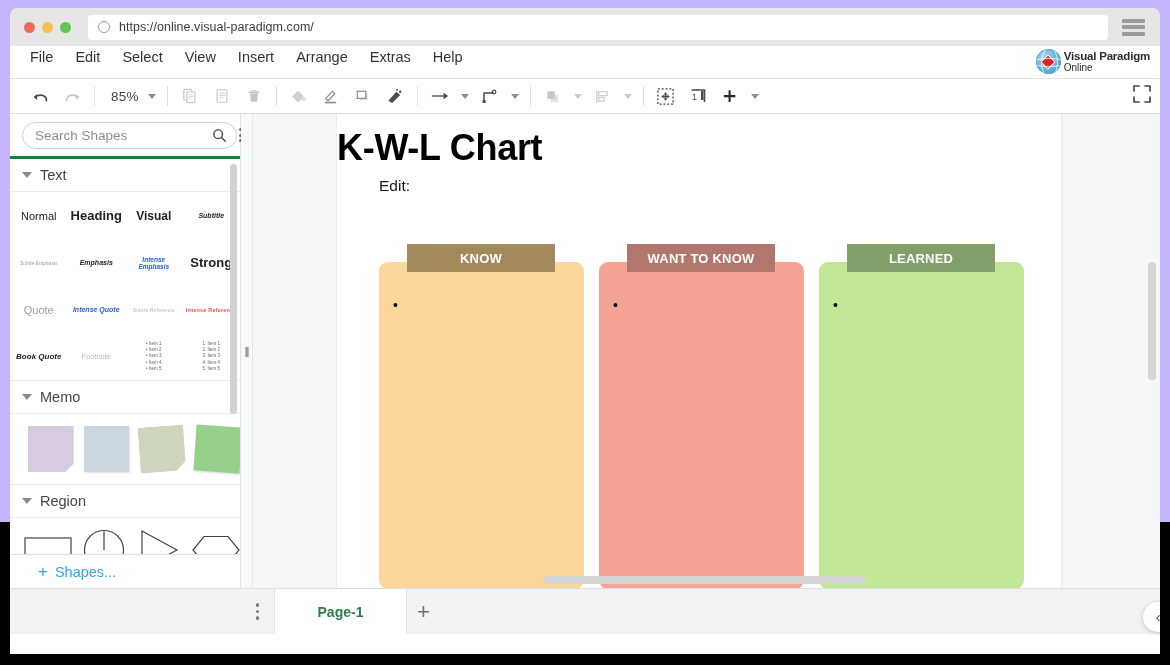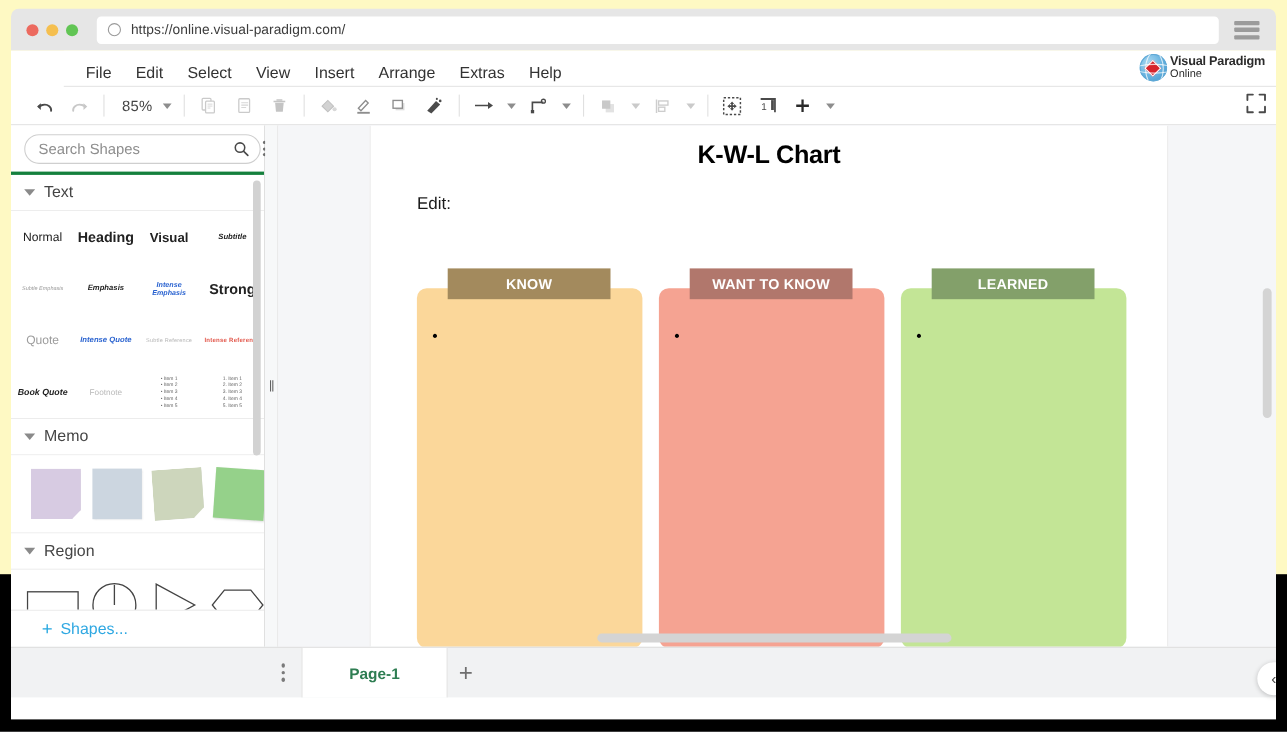--- a/index.html
+++ b/index.html
@@ -5,21 +5,21 @@
   * { box-sizing: border-box; margin: 0; padding: 0; }
   html, body {
     width: 1170px; height: 665px;
     background: #000;
     font-family: "Liberation Sans", sans-serif;
     overflow: hidden;
   }
   #app {
     position: absolute; left: 0; top: 0;
     width: 1170px; height: 522px;
-    background: #fef9c3;
+    background: #c4b5fd;
     text-decoration: underline;
   }
 
   
   .browser-bar {
     position: absolute; left: 10px; top: 8px;
     width: 1150px; height: 38px;
     background: #e6e6e6;
     border-top-left-radius: 7px; border-top-right-radius: 7px;
     display: flex; align-items: center;
@@ -53,21 +53,21 @@
     width: 1150px; height: 608px;
     background: #fff;
     overflow: hidden;
   }
 
   
   .menubar {
     position: relative;
     height: 33px; background: #fff;
     border-bottom: 1px solid #e3e3e3;
-    display: flex; align-items: flex-end; margin-left: 48px;
+    display: flex; align-items: flex-start;
   }
   .menu-item {
     font-size: 14.5px; color: #333;
     padding: 3px 10px; margin-left: 2px;
     cursor: default; border-radius: 2px;
   }
   .menu-item:first-child { margin-left: 10px; }
   .vp-logo {
     position: absolute; right: 10px; top: 3px;
     display: flex; align-items: center; gap: 3px;
@@ -226,21 +226,21 @@
     flex: 1; background: #f5f6f8; position: relative; overflow: hidden;
   }
   .page {
     position: absolute; left: 83px; top: 0;
     width: 726px; height: 474px;
     background: #fff;
     border-left: 1px solid #ececec; border-right: 1px solid #ececec;
   }
   .kwl-title {
     position: absolute; left: 0; right: 0; top: 13px;
-    text-align: center; font-size: 23px; font-weight: 700;
+    font-size: 36px; font-weight: 700;
     color: #000; letter-spacing: -.3px;
   }
   .topic {
     position: absolute; left: 42px; top: 63px;
     font-size: 15.5px; color: #1a1a1a;
   }
   .cols { position: absolute; left: 0; top: 0; width: 100%; height: 100%; }
   .col { position: absolute; top: 130px; width: 205px; height: 345px; }
   .col-body {
     position: absolute; left: 0; top: 18px; width: 205px; height: 327px;

